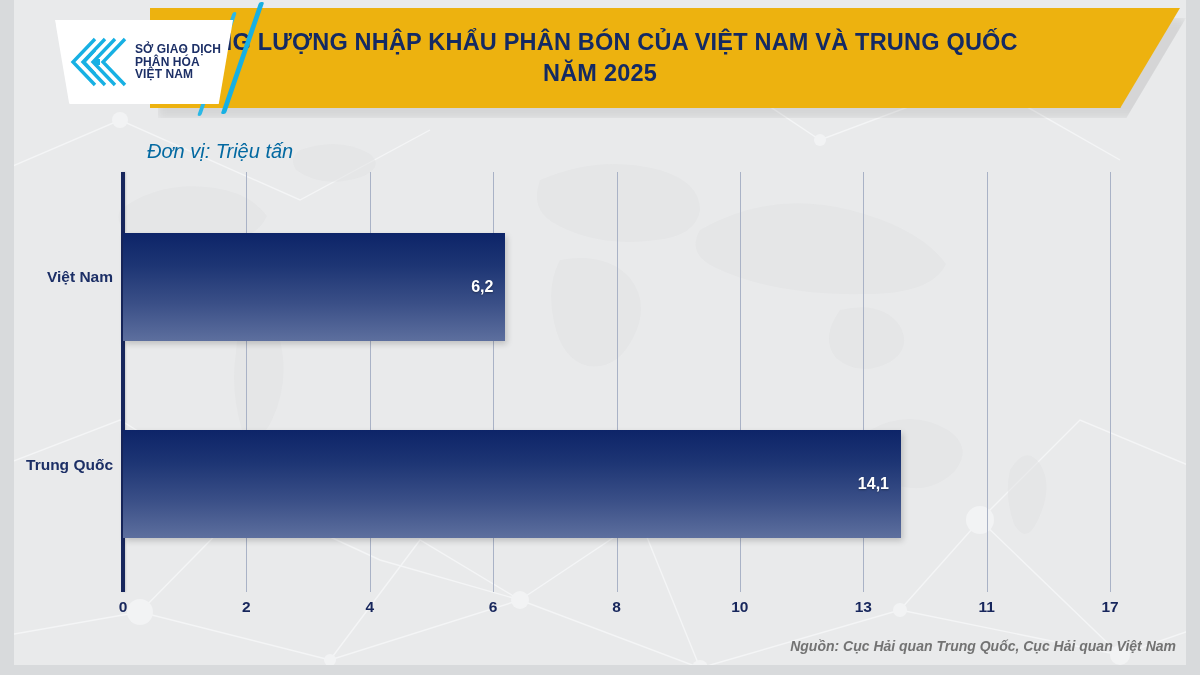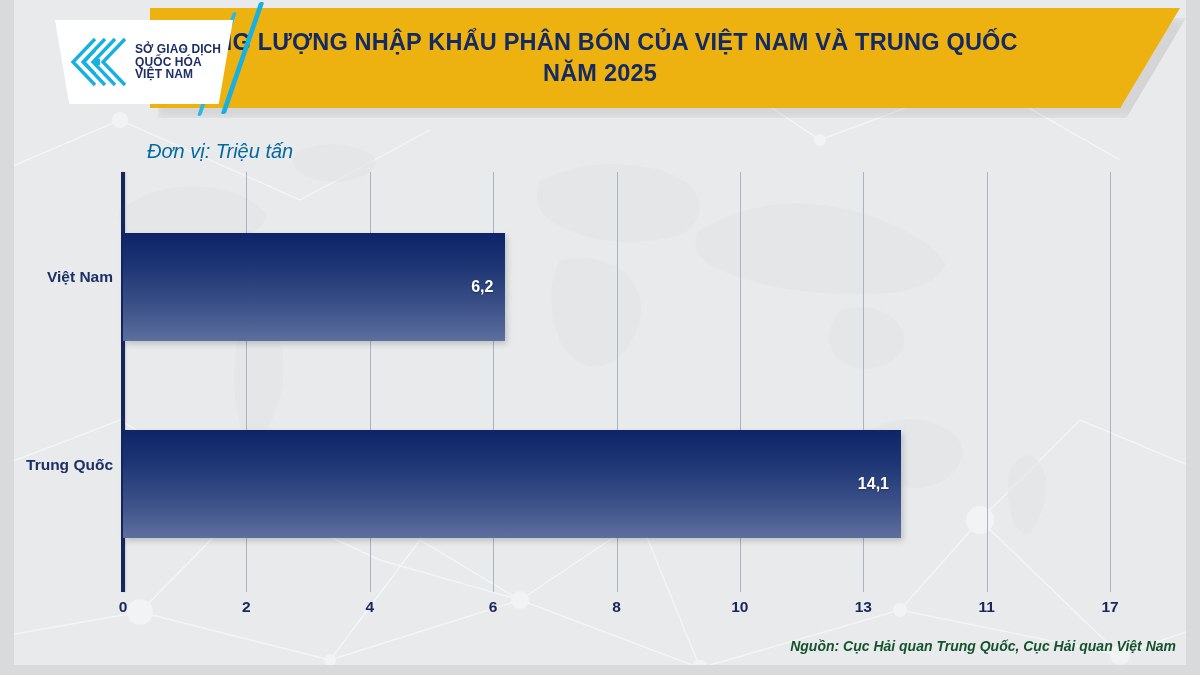--- a/index.html
+++ b/index.html
@@ -126,21 +126,21 @@
 
   .tick-label{
     position:absolute; top:598px; z-index:6;
     color:#17265c; font-weight:bold; font-size:15.5px;
     transform:translateX(-50%);
     text-align:center;
   }
 
   .source{
     position:absolute; right:24px; top:638px; z-index:6;
-    color:#14532d; font-weight:bold; font-style:italic; font-size:14px;
+    color:#737373; font-weight:bold; font-style:italic; font-size:14px;
   }
 </style>
 </head>
 <body>
 
 <div id="stage">
 
   <svg class="bg-net" viewBox="0 0 1200 675" preserveAspectRatio="none">
     <rect width="1200" height="675" fill="#e9eaeb"></rect>
     <g stroke="#f4f5f6" stroke-width="1.4" fill="none">
@@ -203,21 +203,21 @@
           <path d="M50 3 L28 26 L50 49"></path>
           <path d="M60 3 L38 26 L60 49"></path>
         </g>
         <g fill="none" stroke="#17b0e3" stroke-width="3.2">
           <path d="M30 14 L19 26 L30 38"></path>
         </g>
         <rect x="29" y="23" width="6" height="6" fill="#17b0e3"></rect>
       </svg>
       <div class="logo-text">
         <span>SỞ GIAO DỊCH</span>
-        <span>QUỐC HÓA</span>
+        <span>PHÂN HÓA</span>
         <span>VIỆT NAM</span>
       </div>
       <div class="logo-tm">™</div>
     </div>
   </div>
 
   <div class="unit-label">Đơn vị: Triệu tấn</div>
 
   <div class="plot">
     <div id="gridlines">

